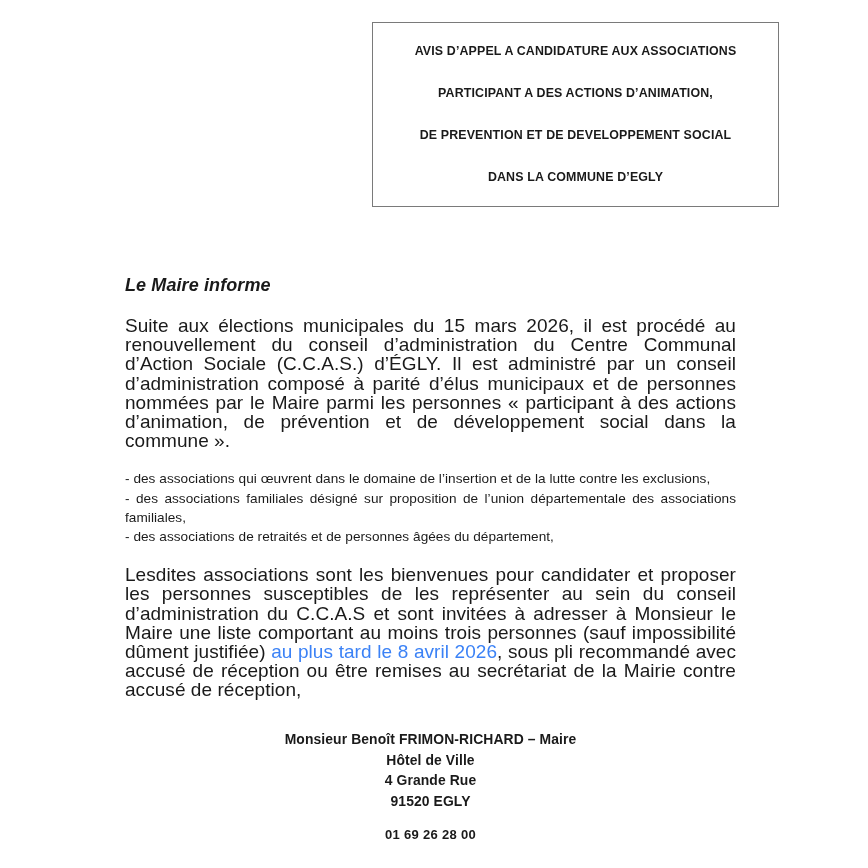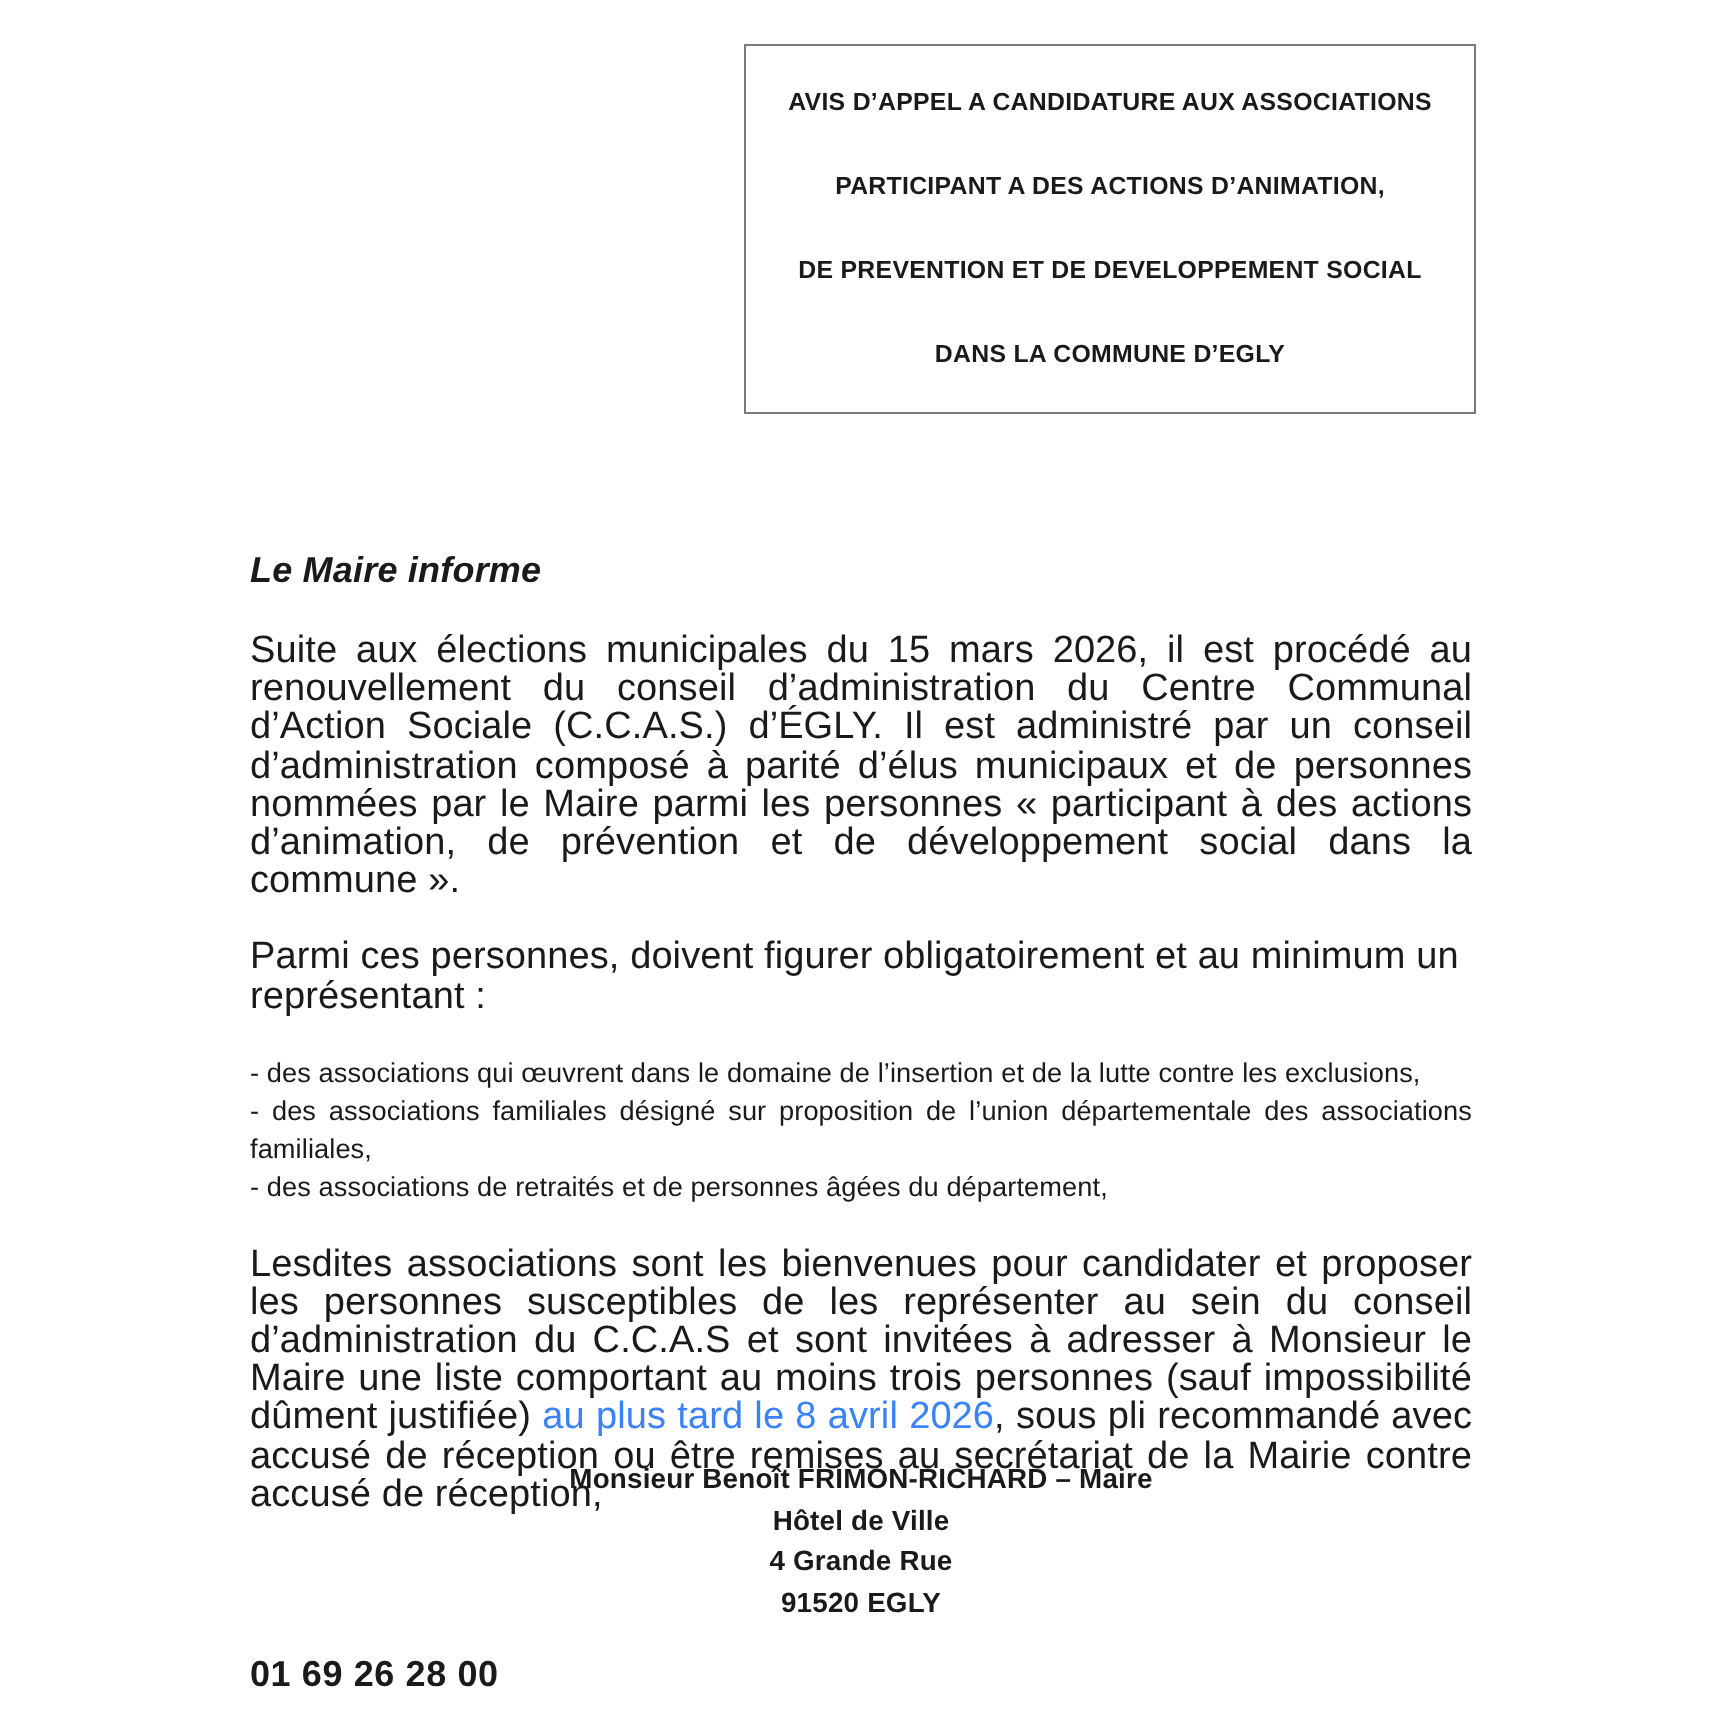--- a/index.html
+++ b/index.html
@@ -15,21 +15,21 @@
     font-family: "Liberation Sans", sans-serif;
     color: #1a1a1a;
     -webkit-font-smoothing: antialiased;
   }
 
   
   .title-box {
     position: absolute;
     left: 372px;
     top: 22px;
-    width: 366px;
+    width: 407px;
     height: 185px;
     box-sizing: border-box;
     border: 1.5px solid #7a7a7a;
     background: #ffffff;
     display: flex;
     flex-direction: column;
     align-items: center;
     justify-content: center;
   }
   .title-line {
@@ -96,43 +96,42 @@
     font-weight: bold;
     line-height: 20.5px;
     letter-spacing: 0.1px;
     white-space: nowrap;
   }
   .phone {
     position: absolute;
     left: 125px;
     top: 827px;
     width: 611px;
-    text-align: left;
-    font-size: 18px;
+    text-align: center;
+    font-size: 13px;
     font-weight: bold;
     letter-spacing: 0.3px;
   }
 </style>
 </head>
 <body>
 
 <div class="title-box">
   <div class="title-line">AVIS D’APPEL A CANDIDATURE AUX ASSOCIATIONS</div>
   <div class="title-line">PARTICIPANT A DES ACTIONS D’ANIMATION,</div>
   <div class="title-line">DE PREVENTION ET DE DEVELOPPEMENT SOCIAL</div>
   <div class="title-line">DANS LA COMMUNE D’EGLY</div>
 </div>
 
 <div class="doc-body">
 
   <div class="lead-heading">Le Maire informe</div>
 
   <p class="para">Suite aux élections municipales du 15 mars 2026, il est procédé au renouvellement du conseil d’administration du Centre Communal d’Action Sociale (C.C.A.S.) d’ÉGLY. Il est administré par un conseil d’administration composé à parité d’élus municipaux et de personnes nommées par le Maire parmi les personnes « participant à des actions d’animation, de prévention et de développement social dans la commune ».</p>
 
-  <p class="para no-justify">Parmi ces personnes, doivent figurer obligatoirement et au minimum un représentant :</p>
 
   <div class="bullets">
     <div class="bullet">- des associations qui œuvrent dans le domaine de l’insertion et de la lutte contre les exclusions,</div>
     <div class="bullet">- des associations familiales désigné sur proposition de l’union départementale des associations familiales,</div>
     <div class="bullet short">- des associations de retraités et de personnes âgées du département,</div>
   </div>
 
   <p class="para" style="margin-top:19px;"><span>Lesdites associations sont les bienvenues pour candidater et proposer les personnes susceptibles de les représenter au sein du conseil d’administration du C.C.A.S et sont invitées à adresser à Monsieur le Maire une liste comportant au moins trois personnes (sauf impossibilité dûment justifiée) </span><span class="hl-red">au plus tard le 8 avril 2026</span><span>, sous pli recommandé avec accusé de réception ou être remises au secrétariat de la Mairie contre accusé de réception,</span></p>
 
 </div>

